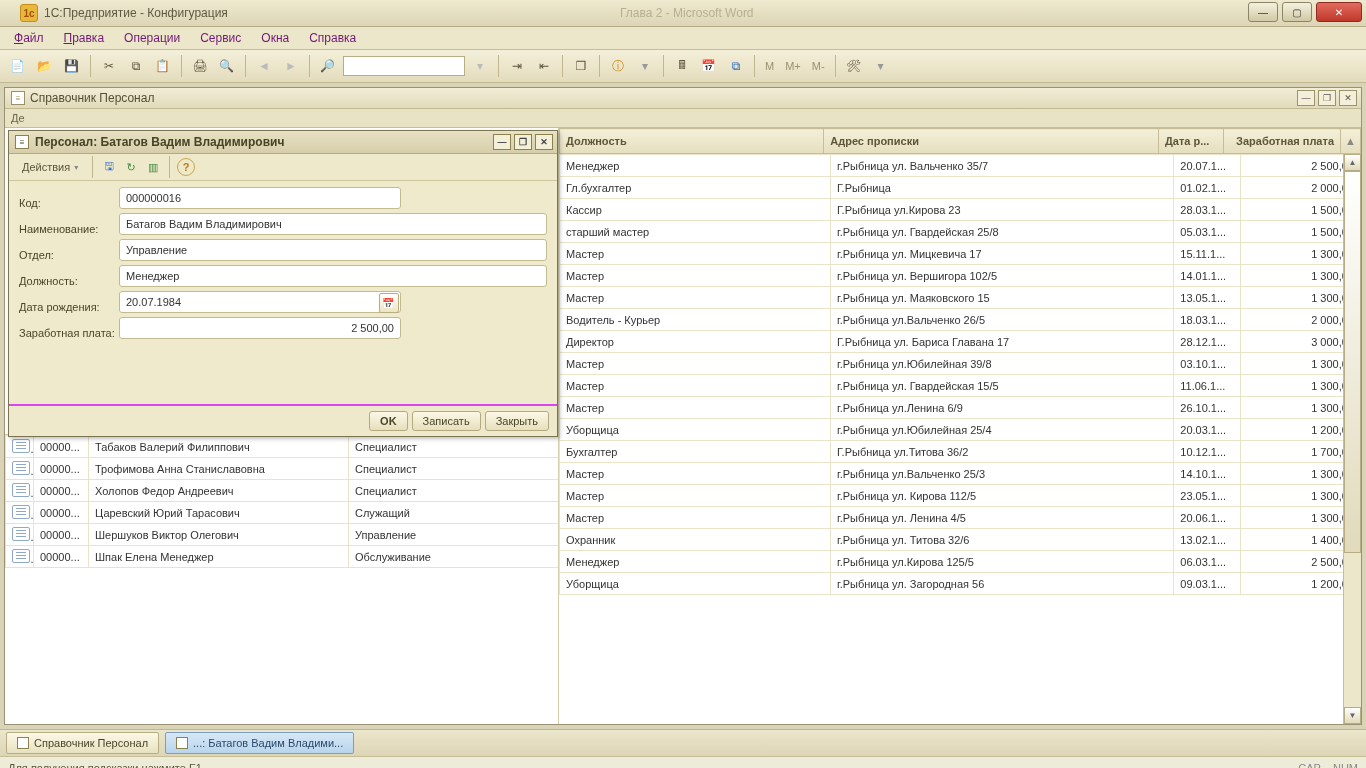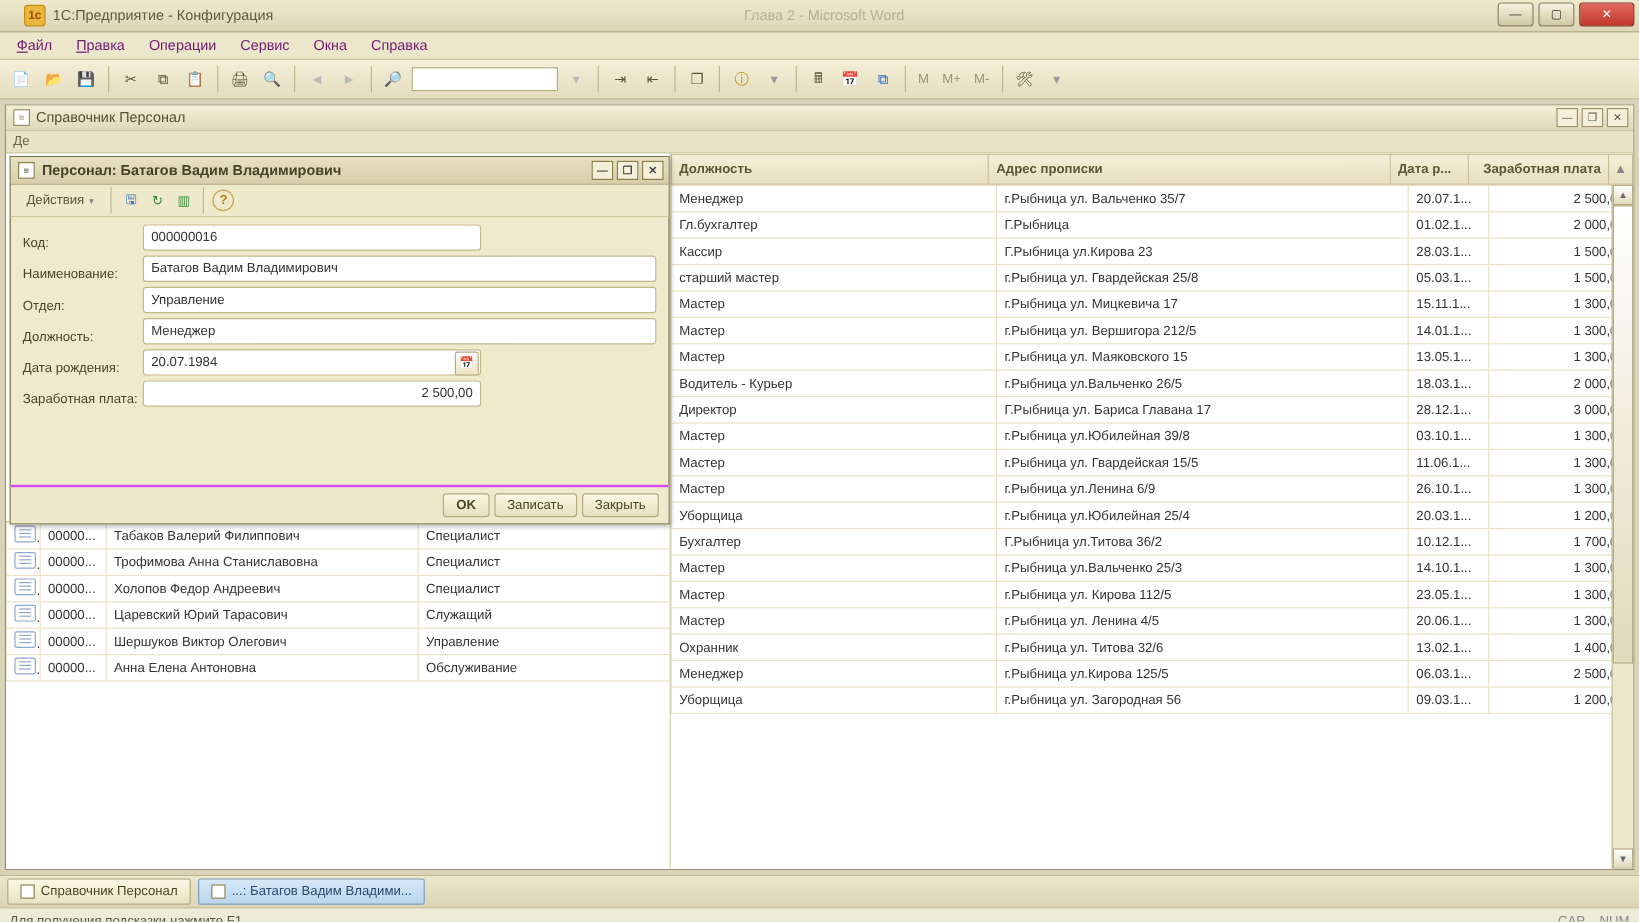--- a/index.html
+++ b/index.html
@@ -291,21 +291,21 @@
                 </tr>
                 <tr>
                   <td style="text-align:center"><span class="rowicon"></span></td>
                   <td>00000...</td>
                   <td>Шершуков Виктор Олегович</td>
                   <td>Управление</td>
                 </tr>
                 <tr>
                   <td style="text-align:center"><span class="rowicon"></span></td>
                   <td>00000...</td>
-                  <td>Анна Елена Антоновна</td>
+                  <td>Шпак Елена Менеджер</td>
                   <td>Обслуживание</td>
                 </tr>
               </tbody>
           </table>
         </div>
       </div>
 
       <div class="right-pane">
         <table class="grid">
           <colgroup>
@@ -359,21 +359,21 @@
                   <td class="num">1 500,00</td>
                 </tr>
                 <tr>
                   <td>Мастер</td>
                   <td>г.Рыбница ул. Мицкевича 17</td>
                   <td>15.11.1...</td>
                   <td class="num">1 300,00</td>
                 </tr>
                 <tr>
                   <td>Мастер</td>
-                  <td>г.Рыбница ул. Вершигора 212/5</td>
+                  <td>г.Рыбница ул. Вершигора 102/5</td>
                   <td>14.01.1...</td>
                   <td class="num">1 300,00</td>
                 </tr>
                 <tr>
                   <td>Мастер</td>
                   <td>г.Рыбница ул. Маяковского 15</td>
                   <td>13.05.1...</td>
                   <td class="num">1 300,00</td>
                 </tr>
                 <tr>

